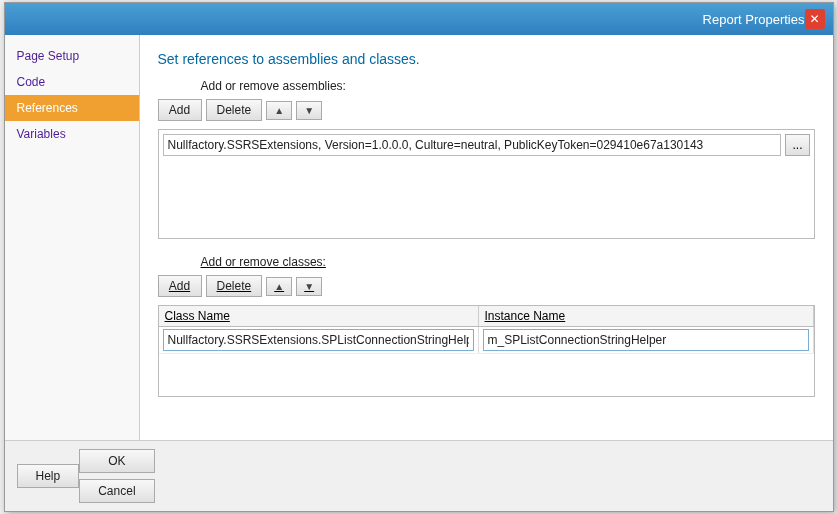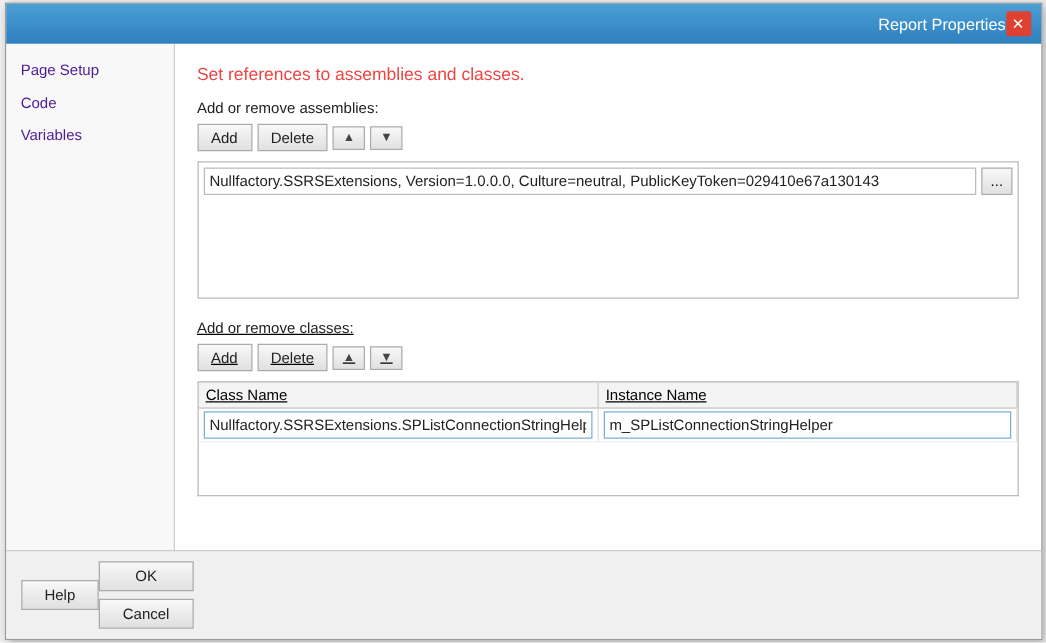--- a/index.html
+++ b/index.html
@@ -84,28 +84,29 @@
 
     .main-content {
       flex: 1;
       padding: 16px 18px;
       overflow-y: auto;
       background: white;
     }
 
     .section-title {
       font-size: 14px;
-      color: #ef4444;
+      color: #0369a1;
       margin-bottom: 12px;
     }
 
     .sub-label {
       font-size: 12px;
       margin-bottom: 6px;
       color: #222;
+      margin-left: 43px;
     }
 
     .btn-row {
       display: flex;
       gap: 4px;
       margin-bottom: 8px;
       align-items: center;
     }
 
     .btn {
@@ -263,20 +264,23 @@
   </div>
 
   <div class="dialog-body">
 
     <div class="sidebar">
       <div class="sidebar-item">
         <span>Page Setup</span>
       </div>
       <div class="sidebar-item">
         <span>Code</span>
+      </div>
+      <div class="sidebar-item active">
+        <span>References</span>
       </div>
       <div class="sidebar-item">
         <span>Variables</span>
       </div>
     </div>
 
     <div class="main-content">
       <div class="section-title">Set references to assemblies and classes.</div>
 
       <div class="sub-label">Add or remove assemblies:</div>

